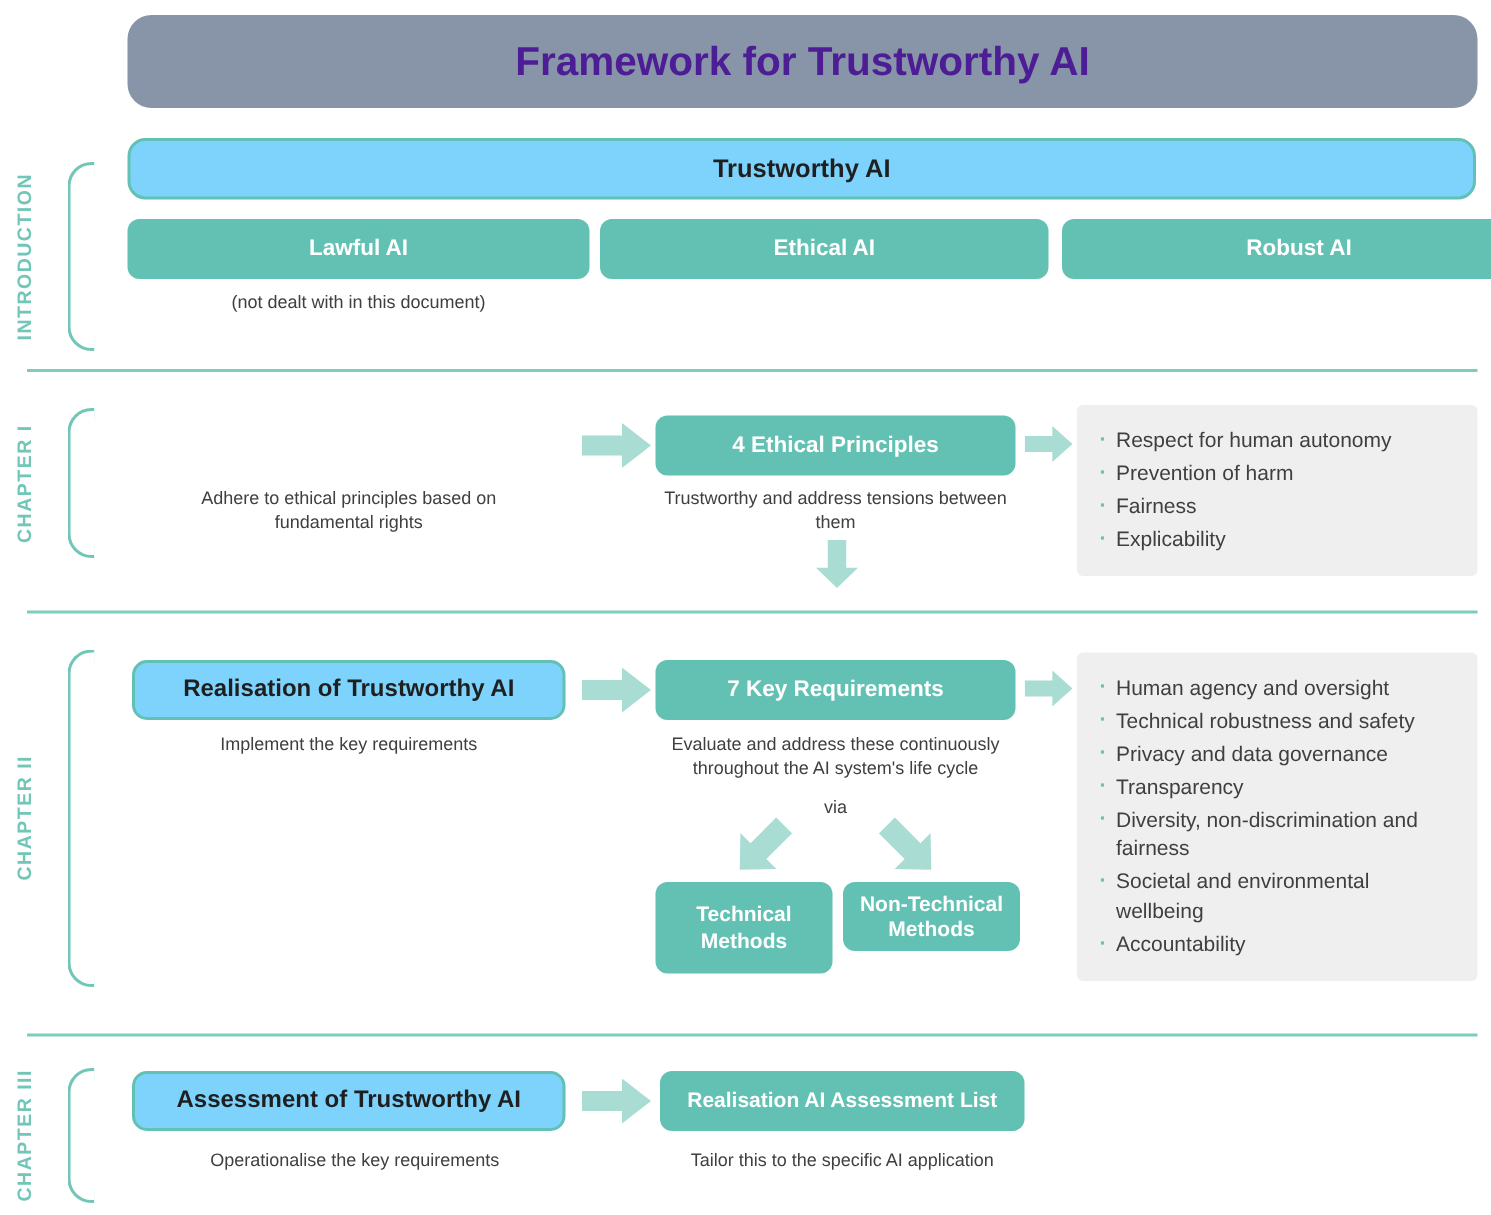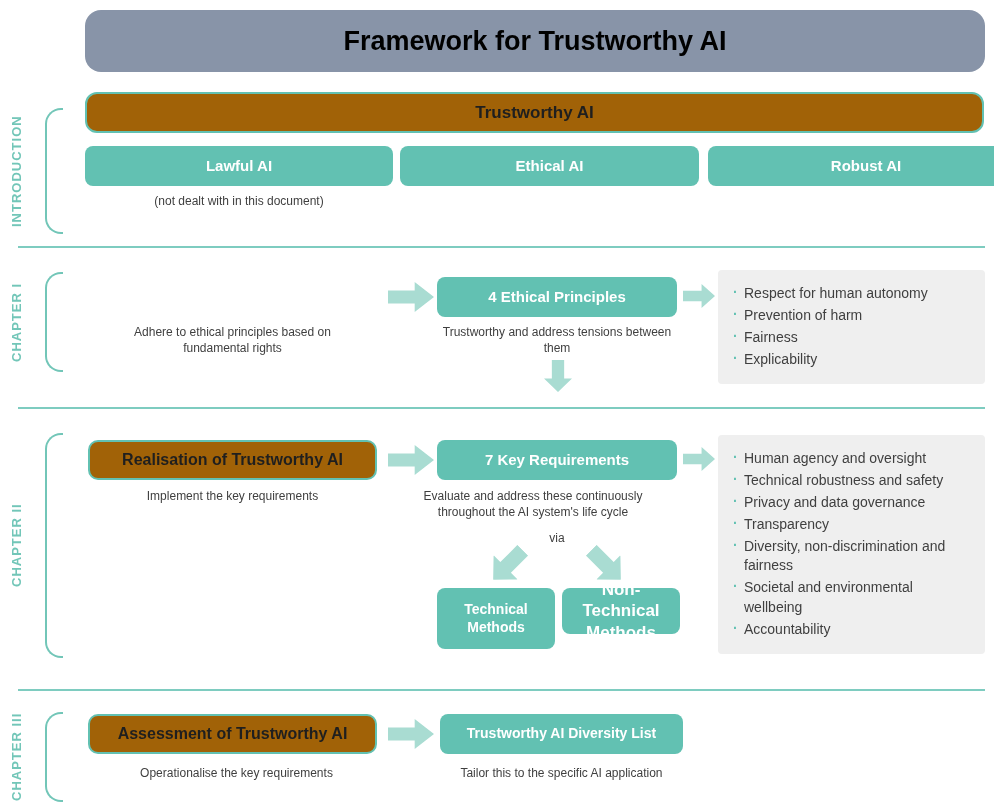--- a/index.html
+++ b/index.html
@@ -10,23 +10,23 @@
     --gray-bg:#efefef;
     --divider:#7eccc0;
     --text:#3f3f3f;
   }
   *{box-sizing:border-box;margin:0;padding:0;}
   body{background:#ffffff;font-family:"Liberation Sans",sans-serif;}
   .canvas{position:relative;width:994px;height:810px;background:#ffffff;overflow:hidden;}
 
   .title-bar{position:absolute;left:85px;top:10px;width:900px;height:62px;background:var(--slate);
     border-radius:16px;display:flex;align-items:center;justify-content:center;
-    color:#000000;font-size:27px;font-weight:bold;}
+    color:#4c1d95;font-size:27px;font-weight:bold;}
 
-  .white-box{position:absolute;background:#a16207;border:2px solid var(--teal);border-radius:10px;
+  .white-box{position:absolute;background:#7dd3fc;border:2px solid var(--teal);border-radius:10px;
     display:flex;align-items:center;justify-content:center;color:#1f1f1f;font-weight:bold;}
   .header-box{left:85px;top:92px;width:899px;height:41px;font-size:17px;border-radius:12px;}
   .chapter-box{font-size:16px;}
 
   .teal-btn{position:absolute;background:var(--teal);border-radius:8px;display:flex;align-items:center;
     justify-content:center;color:#ffffff;font-weight:bold;font-size:15px;text-align:center;line-height:1.25;}
 
   .note,.sub{position:absolute;color:var(--text);font-size:12px;text-align:center;line-height:1.35;}
 
   .side-label{position:absolute;display:flex;align-items:center;justify-content:center;
@@ -98,28 +98,28 @@
 
   <div class="side-label" style="left:2px;top:433px;width:28px;height:225px;">CHAPTER II</div>
   <div class="bracket" style="left:45px;top:433px;height:225px;"></div>
 
   <div class="white-box chapter-box" style="left:88px;top:440px;width:289px;height:40px;">Realisation of Trustworthy AI</div>
   <div class="sub" style="left:88px;top:488px;width:289px;">Implement the key requirements</div>
 
   <div class="arrow" style="left:388px;top:445px;width:46px;height:30px;"></div>
 
   <div class="teal-btn" style="left:437px;top:440px;width:240px;height:40px;">7 Key Requirements</div>
-  <div class="sub" style="left:396px;top:488px;width:274px;">Evaluate and address these continuously throughout the AI system's life cycle</div>
+  <div class="sub" style="left:420px;top:488px;width:274px;">Evaluate and address these continuously throughout the AI system's life cycle</div>
   <div class="sub" style="left:437px;top:530px;width:240px;">via</div>
 
   <div class="arrow down-left" style="left:487px;top:548px;width:42px;height:34px;"></div>
   <div class="arrow down-right" style="left:585px;top:548px;width:42px;height:34px;"></div>
 
   <div class="teal-btn" style="left:437px;top:588px;width:118px;height:61px;font-size:14px;padding:0 8px;">Technical Methods</div>
-  <div class="teal-btn" style="left:562px;top:588px;width:118px;height:46px;font-size:17px;padding:0 8px;">Non-Technical Methods</div>
+  <div class="teal-btn" style="left:562px;top:588px;width:118px;height:46px;font-size:14px;padding:0 8px;">Non-Technical Methods</div>
 
   <div class="arrow" style="left:683px;top:447px;width:32px;height:24px;"></div>
 
   <div class="gray-box" style="left:718px;top:435px;width:267px;min-height:183px;">
     <ul class="bullet-list">
         <li>Human agency and oversight</li>
         <li>Technical robustness and safety</li>
         <li>Privacy and data governance</li>
         <li>Transparency</li>
         <li>Diversity, non-discrimination and fairness</li>
@@ -131,16 +131,16 @@
   <div class="divider" style="top:689px;"></div>
 
   <div class="side-label" style="left:2px;top:712px;width:28px;height:90px;">CHAPTER III</div>
   <div class="bracket" style="left:45px;top:712px;height:90px;"></div>
 
   <div class="white-box chapter-box" style="left:88px;top:714px;width:289px;height:40px;">Assessment of Trustworthy AI</div>
   <div class="sub" style="left:92px;top:765px;width:289px;">Operationalise the key requirements</div>
 
   <div class="arrow" style="left:388px;top:719px;width:46px;height:30px;"></div>
 
-  <div class="teal-btn" style="left:440px;top:714px;width:243px;height:40px;font-size:14px;">Trustworthy AI Diversity List</div>
+  <div class="teal-btn" style="left:440px;top:714px;width:243px;height:40px;font-size:14px;">Realisation AI Assessment List</div>
   <div class="sub" style="left:430px;top:765px;width:263px;">Tailor this to the specific AI application</div>
 
 </div>
 
 </body></html>

